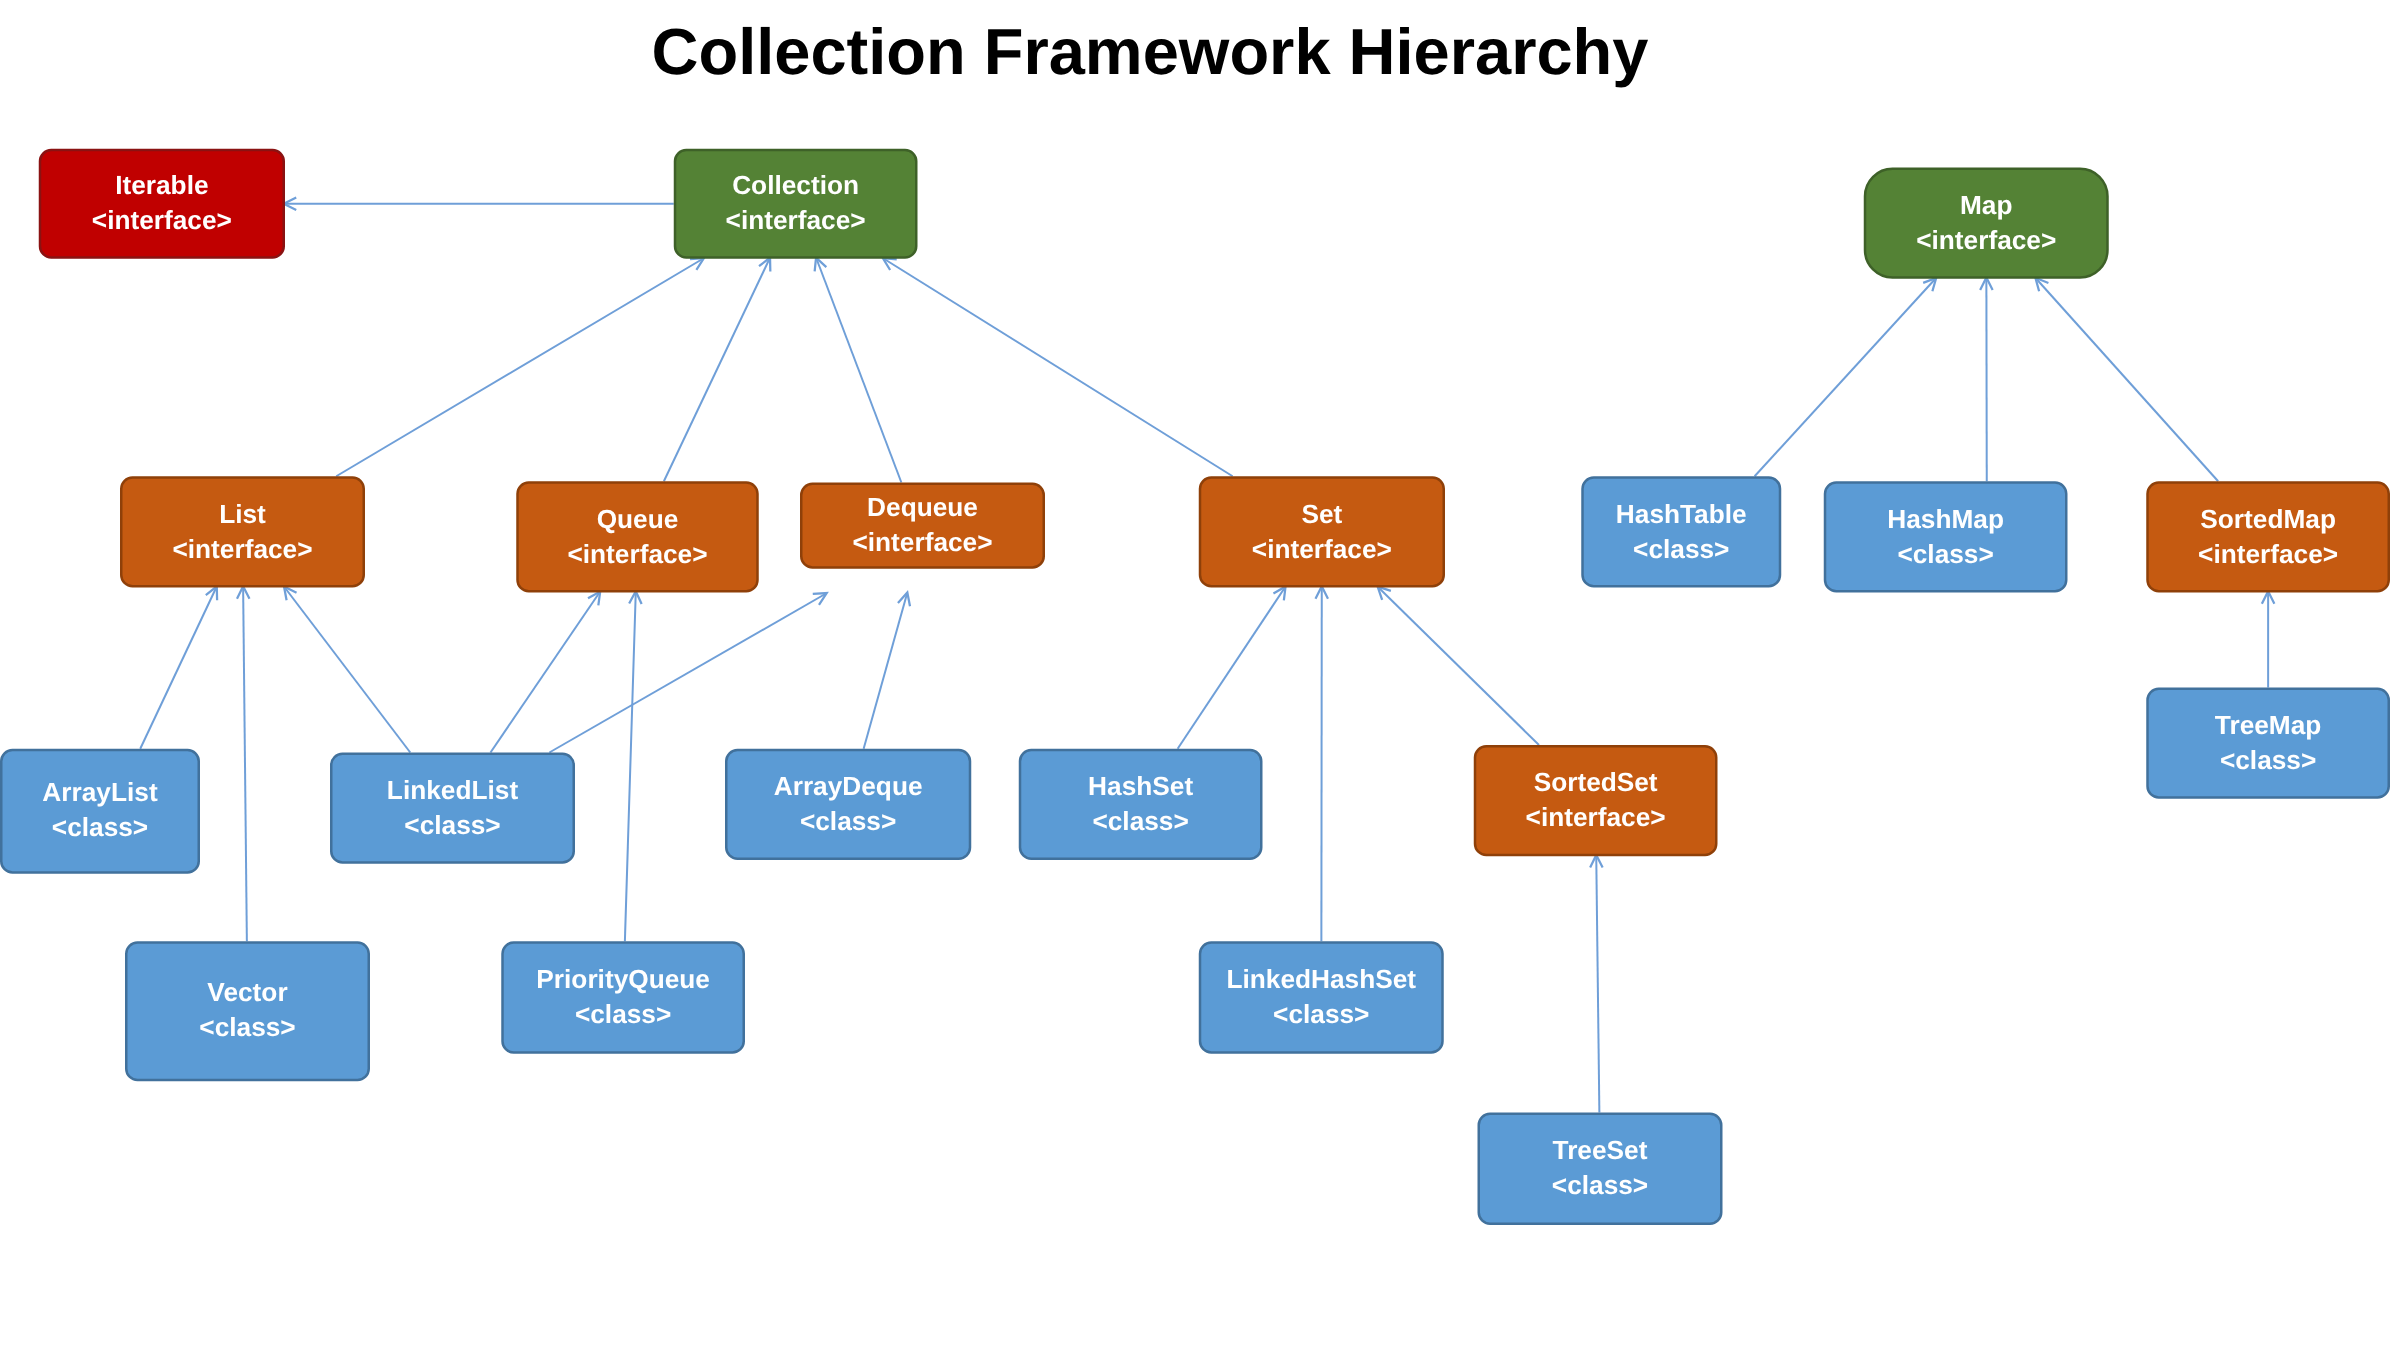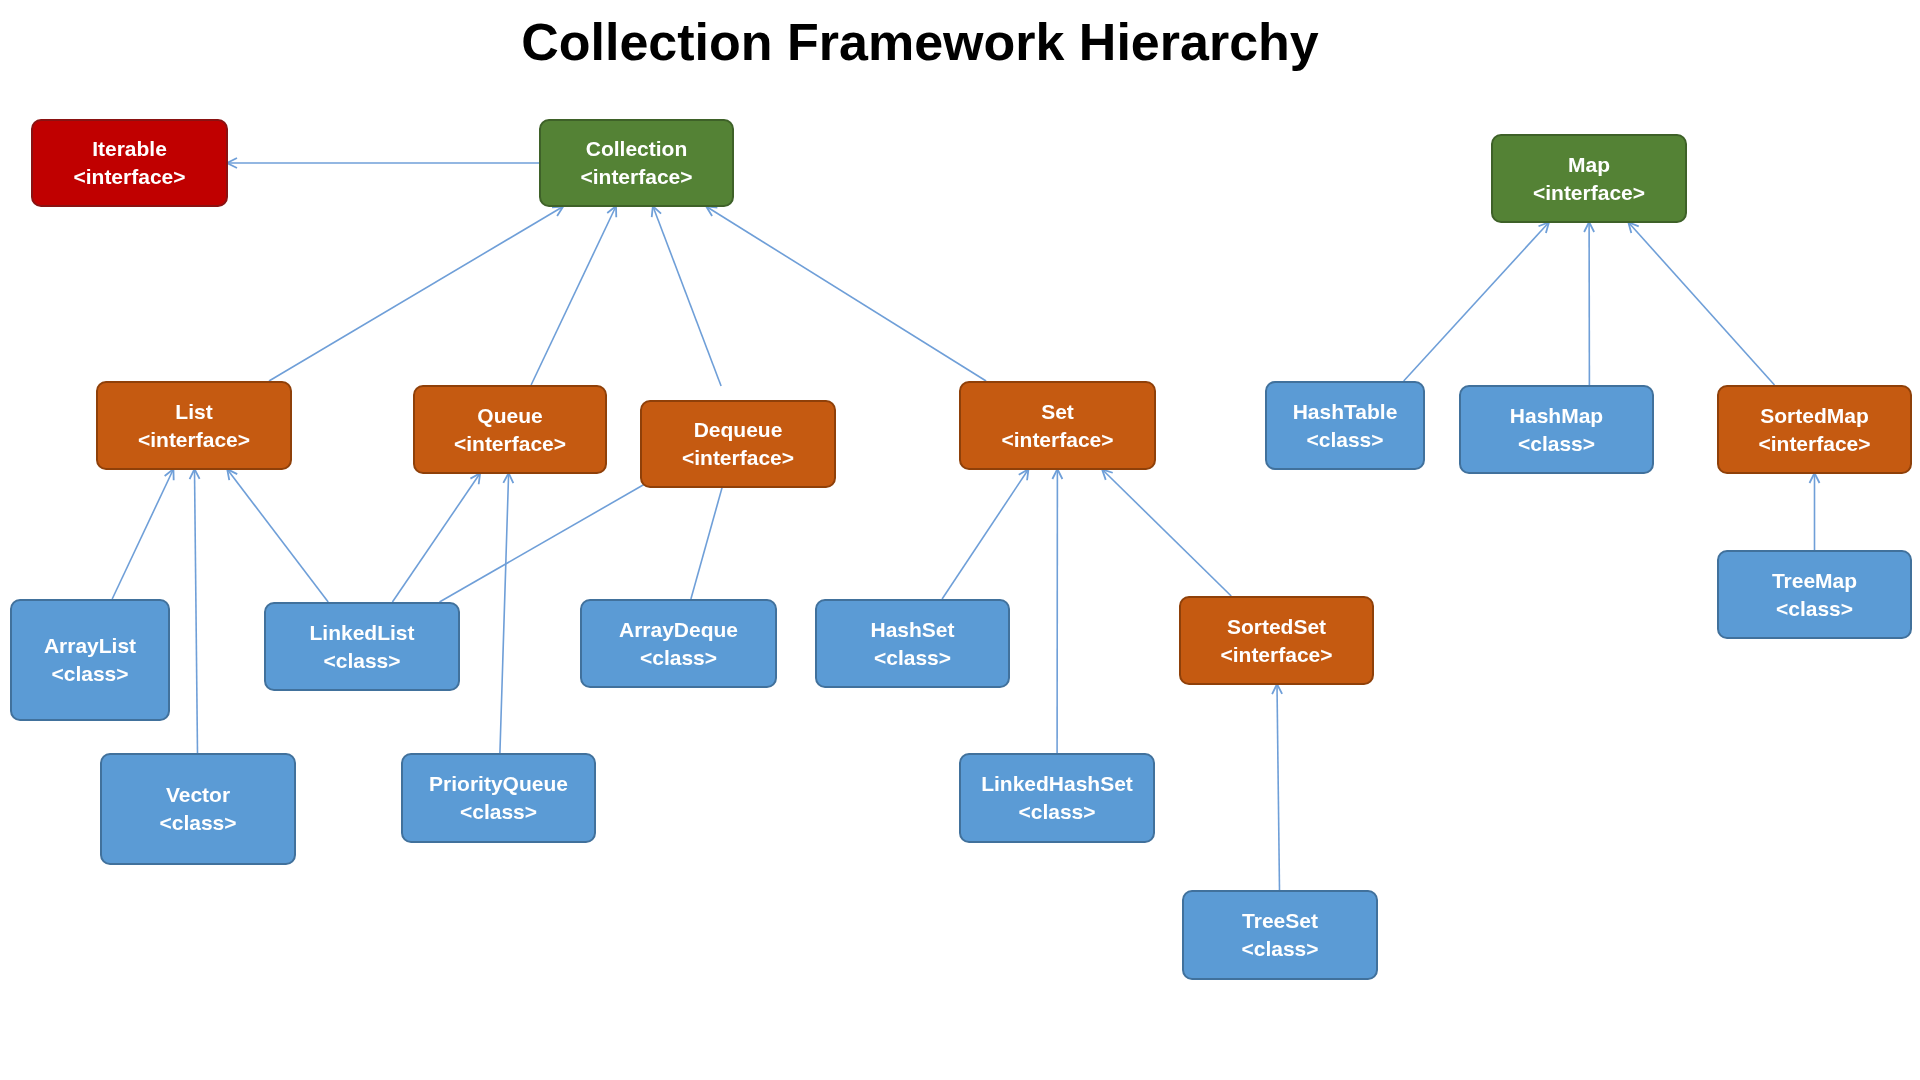--- a/index.html
+++ b/index.html
@@ -96,36 +96,36 @@
   <div class="node red" style="left: 31px; top: 119px; width: 197px; height: 88px;">
     <div class="node-name">Iterable</div>
     <div class="node-kind">&lt;interface&gt;</div>
   </div>
 
   <div class="node green" style="left: 539px; top: 119px; width: 195px; height: 88px;">
     <div class="node-name">Collection</div>
     <div class="node-kind">&lt;interface&gt;</div>
   </div>
 
-  <div class="node green" style="left: 1491px; top: 134px; width: 196px; height: 89px;">
+  <div class="node green" style="left: 1491px; top: 134px; width: 196px; height: 89px; border-radius: 23px;">
     <div class="node-name">Map</div>
     <div class="node-kind">&lt;interface&gt;</div>
   </div>
 
   <div class="node orange" style="left: 96px; top: 381px; width: 196px; height: 89px;">
     <div class="node-name">List</div>
     <div class="node-kind">&lt;interface&gt;</div>
   </div>
 
   <div class="node orange" style="left: 413px; top: 385px; width: 194px; height: 89px;">
     <div class="node-name">Queue</div>
     <div class="node-kind">&lt;interface&gt;</div>
   </div>
 
-  <div class="node orange" style="left: 640px; top: 400px; width: 196px; height: 88px; text-align: right;">
+  <div class="node orange" style="left: 640px; top: 386px; width: 196px; height: 69px; text-align: right;">
     <div class="node-name">Dequeue</div>
     <div class="node-kind">&lt;interface&gt;</div>
   </div>
 
   <div class="node orange" style="left: 959px; top: 381px; width: 197px; height: 89px;">
     <div class="node-name">Set</div>
     <div class="node-kind">&lt;interface&gt;</div>
   </div>
 
   <div class="node blue" style="left: 1265px; top: 381px; width: 160px; height: 89px;">
@@ -141,21 +141,21 @@
   <div class="node orange" style="left: 1717px; top: 385px; width: 195px; height: 89px;">
     <div class="node-name">SortedMap</div>
     <div class="node-kind">&lt;interface&gt;</div>
   </div>
 
   <div class="node blue" style="left: 1717px; top: 550px; width: 195px; height: 89px;">
     <div class="node-name">TreeMap</div>
     <div class="node-kind">&lt;class&gt;</div>
   </div>
 
-  <div class="node blue" style="left: 10px; top: 599px; width: 160px; height: 122px;">
+  <div class="node blue" style="left: 0; top: 599px; width: 160px; height: 100px;">
     <div class="node-name">ArrayList</div>
     <div class="node-kind">&lt;class&gt;</div>
   </div>
 
   <div class="node blue" style="left: 264px; top: 602px; width: 196px; height: 89px;">
     <div class="node-name">LinkedList</div>
     <div class="node-kind">&lt;class&gt;</div>
   </div>
 
   <div class="node blue" style="left: 580px; top: 599px; width: 197px; height: 89px;">

